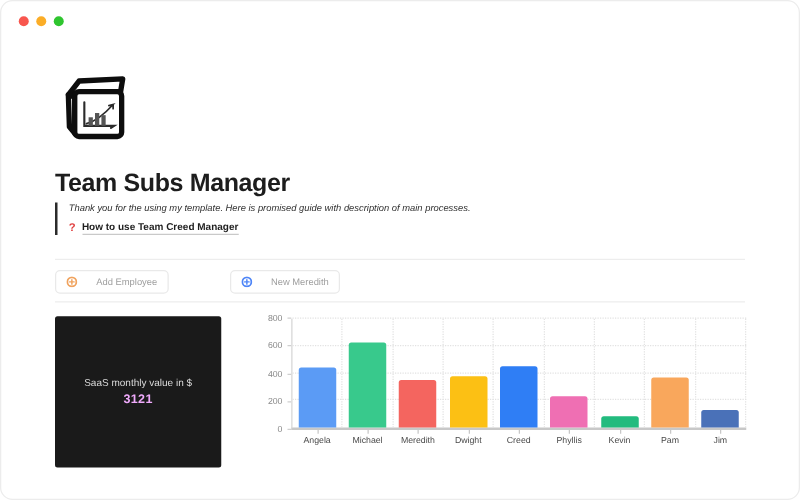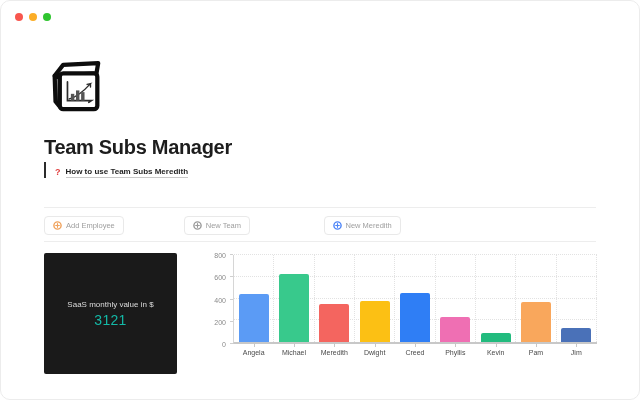--- a/index.html
+++ b/index.html
@@ -34,34 +34,34 @@
   
   .divider{ position:absolute; left:43px; width:552px; height:1px; background:#ededed; }
   .divider.d1{ top:206px; }
   .divider.d2{ top:240px; }
   
   .toolbar{
     position:absolute; left:43px; top:215px; width:552px;
     display:grid; grid-template-columns:repeat(4,1fr); gap:7px;
   }
   .tool-btn{
-    display:inline-flex; align-items:center; gap:4px;
+    display:inline-flex; align-items:center; gap:15px;
     border:1px solid #e9e9e9; border-radius:4px; background:#fff;
     padding:4px 8px; font-size:7.5px; color:#9e9e9e; cursor:pointer;
     justify-self:start; font-family:inherit;
   }
   .tool-btn .plus-ic{ display:inline-flex; }
   
   .kpi{
     position:absolute; left:43px; top:252px; width:133px; height:121px;
     background:#1a1a1a; border-radius:2px; display:flex; flex-direction:column;
     align-items:center; justify-content:center; gap:3px;
   }
   .kpi-label{ font-size:8px; color:#dcdcdc;text-align:right; }
-  .kpi-value{ font-size:14px; font-weight:normal; color:#14b8a6; letter-spacing:0.3px; }
+  .kpi-value{ font-size:10px; font-weight:bold; color:#f0abfc; letter-spacing:0.3px; }
   
   .chart{ position:absolute; left:200px; top:246px; width:396px; }
   .chart-title{
     margin-left:32px; text-align:center; font-size:8px; font-weight:bold; color:#1d1d1d;
   }
   .plot-wrap{ display:flex; margin-top:8px; height:89px; }
   .y-gutter{ position:relative; width:32px; height:100%; }
   .y-lab{
     position:absolute; right:7px; transform:translateY(50%);
     font-size:7px; color:#8a8a8a;
@@ -115,46 +115,38 @@
         <rect x="28" y="40" width="4" height="8"></rect>
         <rect x="34" y="36" width="4" height="12"></rect>
         <rect x="40" y="38" width="4" height="10"></rect>
       </g>
     </svg>
   </div>
 
   <div class="page-title">Team Subs Manager</div>
 
   <div class="quote">
+    <div class="quote-line">Thank you for the using my template. Here is promised guide with description of main processes.</div>
     <div class="quote-link-row">
       <span class="q-icon">?</span>
-      <span class="q-link">How to use Team Subs Meredith</span>
+      <span class="q-link">How to use Team Creed Manager</span>
     </div>
   </div>
 
   <div class="divider d1"></div>
 
   <div class="toolbar">
     <button class="tool-btn">
       <span class="plus-ic">
           <svg width="9" height="9" viewBox="0 0 10 10">
             <circle cx="5" cy="5" r="4" fill="none" stroke="#F0A35E" stroke-width="1.6"></circle>
             <path d="M5 3v4M3 5h4" stroke="#F0A35E" stroke-width="1.3" stroke-linecap="round"></path>
           </svg>
         </span>
       <span>Add Employee</span>
-    </button>
-    <button class="tool-btn">
-      <span class="plus-ic">
-          <svg width="9" height="9" viewBox="0 0 10 10">
-            <circle cx="5" cy="5" r="4" fill="none" stroke="#9B9B9B" stroke-width="1.6"></circle>
-            <path d="M5 3v4M3 5h4" stroke="#9B9B9B" stroke-width="1.3" stroke-linecap="round"></path>
-          </svg>
-        </span>
-      <span>New Team</span>
     </button>
     <button class="tool-btn">
       <span class="plus-ic">
           <svg width="9" height="9" viewBox="0 0 10 10">
             <circle cx="5" cy="5" r="4" fill="none" stroke="#4F86F7" stroke-width="1.6"></circle>
             <path d="M5 3v4M3 5h4" stroke="#4F86F7" stroke-width="1.3" stroke-linecap="round"></path>
           </svg>
         </span>
       <span>New Meredith</span>
     </button>

